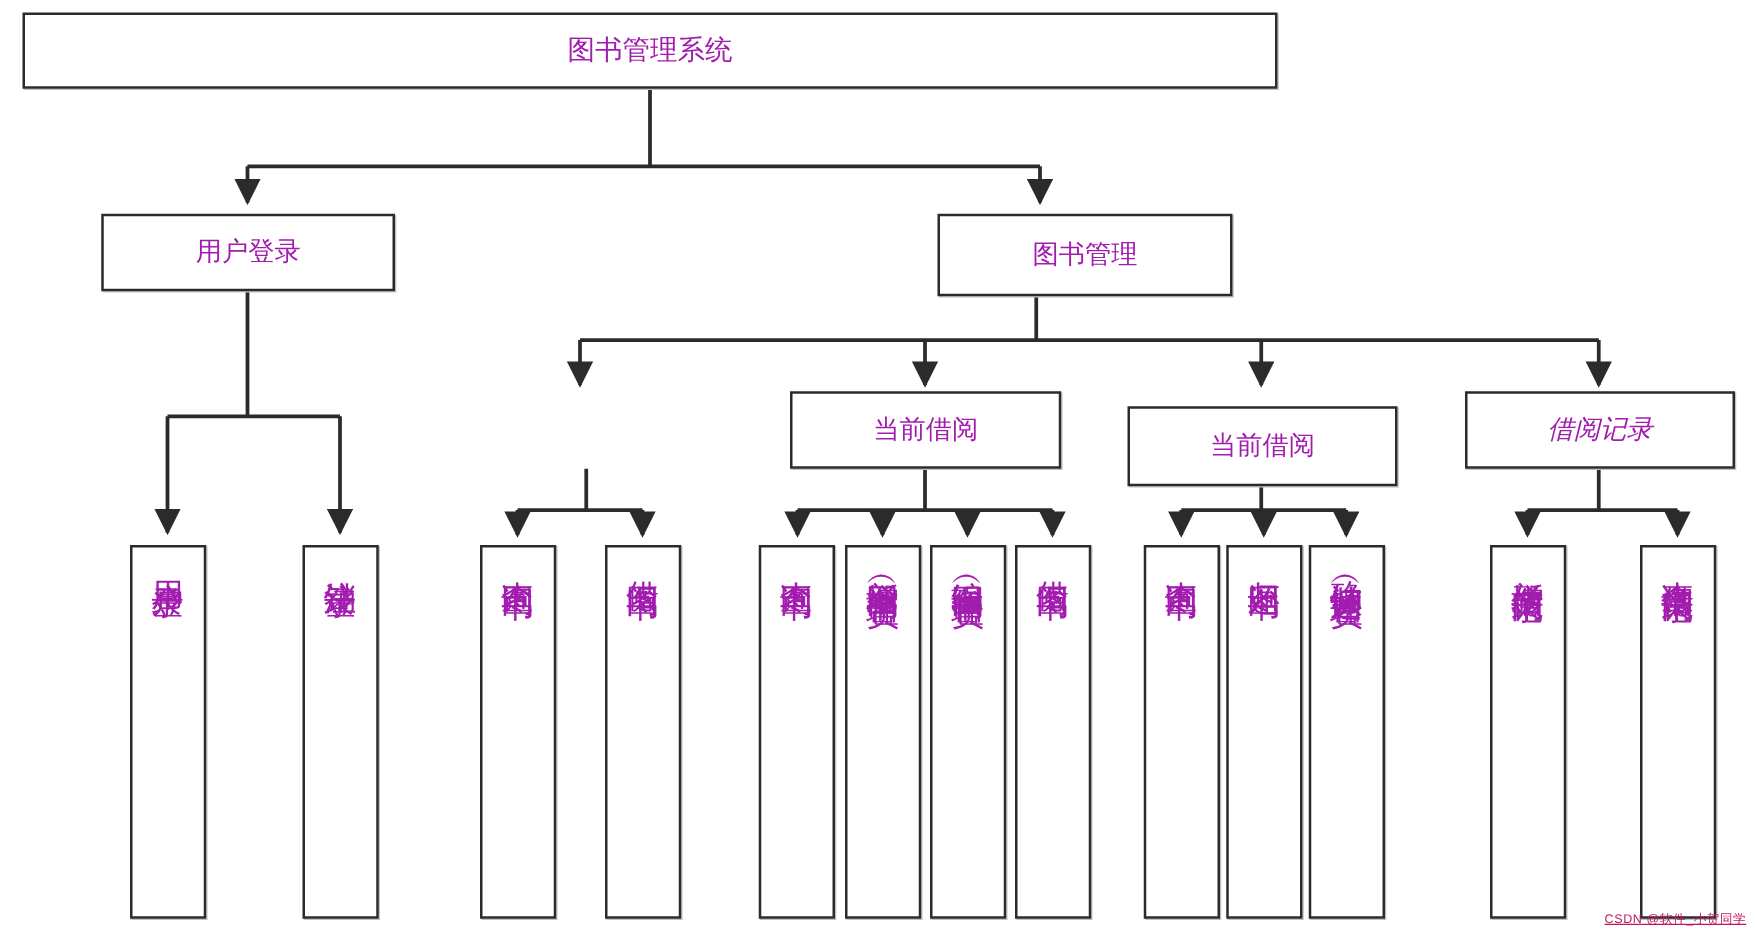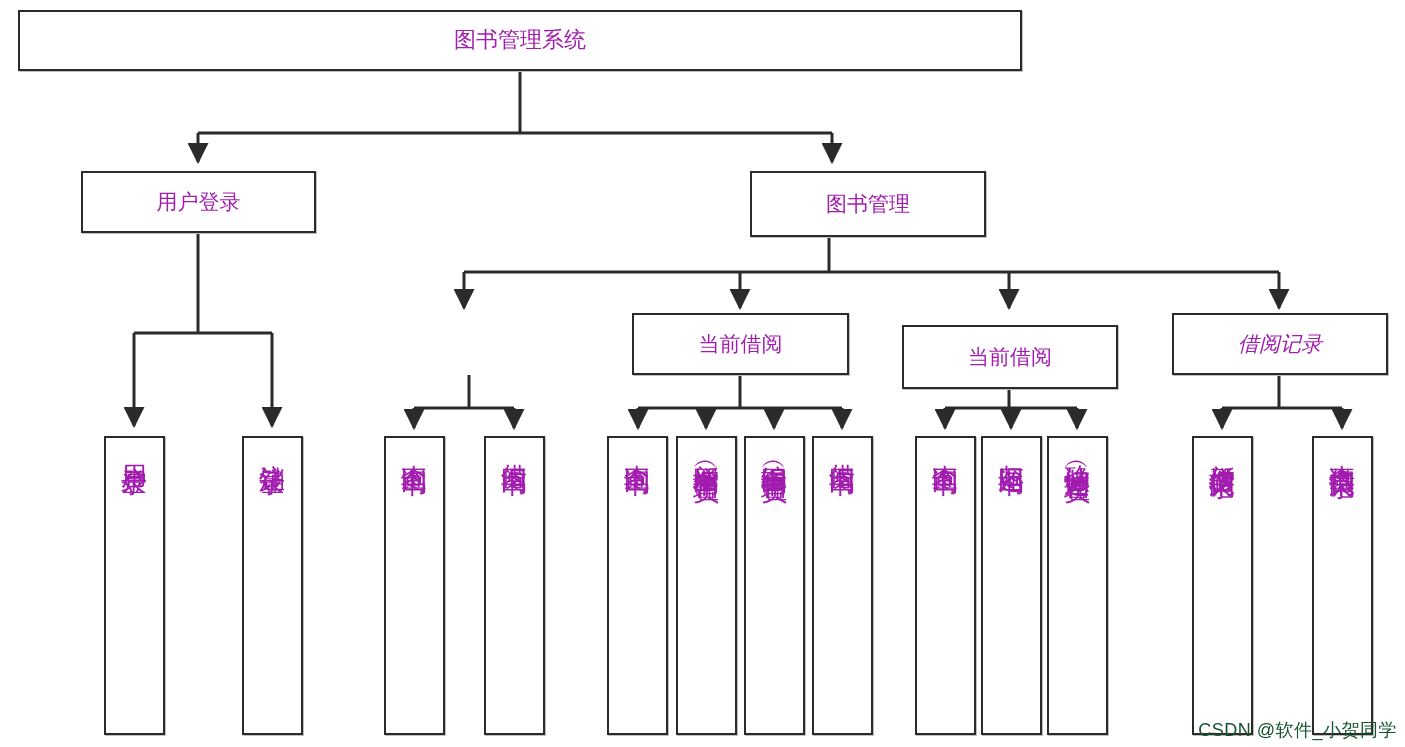--- a/index.html
+++ b/index.html
@@ -60,25 +60,26 @@
     text-orientation: upright;
     font-size: 26px;
     letter-spacing: 2px;
     line-height: 1;
     white-space: nowrap;
   }
   #watermark {
     position: absolute;
     right: 8px;
     bottom: 5px;
-    font-size: 18px;
-    color: #14532d;
+    font-size: 10px;
+    color: #be185d;
     letter-spacing: 0.5px;
     white-space: nowrap;
     pointer-events: none;
+    text-decoration: underline;
   }
 </style>
 </head>
 <body>
 
 <div id="canvas">
 
   <svg id="diagram-svg" viewBox="0 0 1405 747" xmlns="http://www.w3.org/2000/svg">
     <defs>
       <marker id="arrow" viewBox="0 0 10 10" refX="9" refY="5" markerWidth="7" markerHeight="7" orient="auto-start-reverse">

